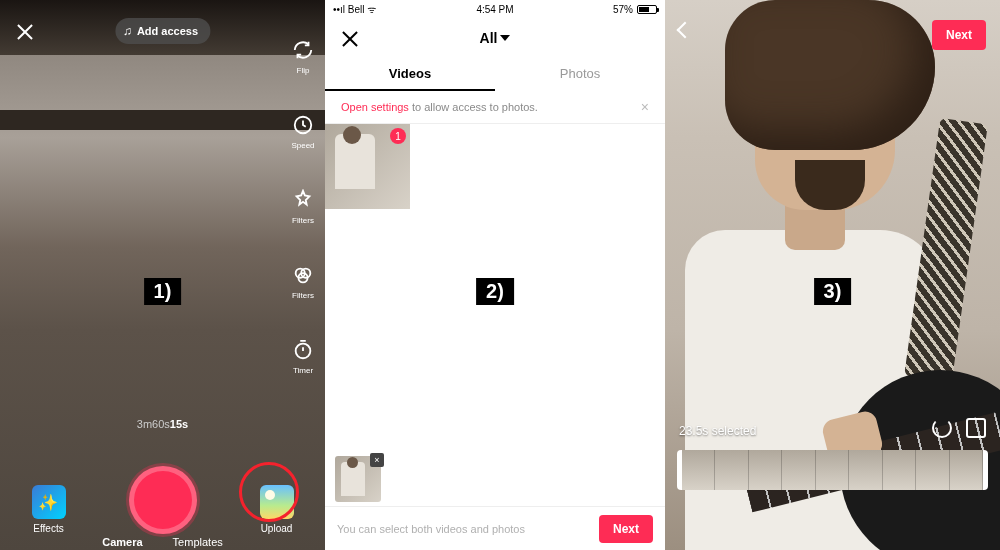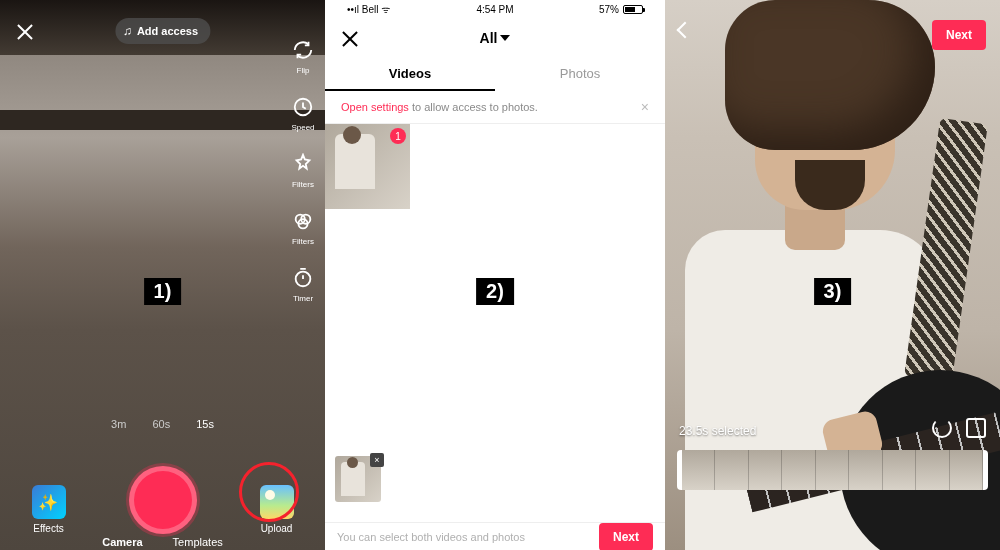--- a/index.html
+++ b/index.html
@@ -15,38 +15,38 @@
   .p3 { width: 335px; background: linear-gradient(180deg,#6a5c50 0%,#8c7d6e 30%,#a0948a 100%); }
 
   
   .p1 .close { position:absolute; top:20px; left:14px; color:#fff; }
   .close-x { width:22px; height:22px; display:block; }
   .close-x::before, .close-x::after { content:""; position:absolute; width:20px; height:2px; background:currentColor; top:50%; left:1px; }
   .close-x::before { transform: rotate(45deg); }
   .close-x::after { transform: rotate(-45deg); }
   .add-sound { position:absolute; top:18px; left:50%; transform:translateX(-50%); background:rgba(80,80,80,0.75); color:#fff; font-size:11px; font-weight:600; padding:6px 12px 6px 8px; border-radius:14px; display:flex; align-items:center; gap:5px; }
   .note { font-size:12px; }
-  .side-tools { position:absolute; right:8px; top:36px; display:flex; flex-direction:column; gap:18px; color:#fff; font-size:8px; text-align:center; }
+  .side-tools { position:absolute; right:8px; top:36px; display:flex; flex-direction:column; gap:36px; color:#fff; font-size:8px; text-align:center; }
   .tool { display:flex; flex-direction:column; align-items:center; gap:2px; }
   .tool .ic { width:28px; height:28px; border-radius:4px; display:flex; align-items:center; justify-content:center; }
-  .duration { position:absolute; bottom:120px; left:0; right:0; display:flex; justify-content:center; gap:26px; color:#ccc; font-size:11px; }
-  .duration .sel { color:#fff; font-weight:400; }
+  .duration { position:absolute; bottom:120px; left:0; right:0; display:flex; justify-content:center; color:#ccc; font-size:11px; }
+  .duration .sel { color:#fff; font-weight:700; }
   .bottom1 { position:absolute; bottom:16px; left:0; right:0; display:flex; justify-content:space-around; align-items:flex-end; color:#fff; font-size:10px; }
   .bottom1 .col { display:flex; flex-direction:column; align-items:center; gap:4px; }
   .effects-ic { width:34px; height:34px; border-radius:6px; background:linear-gradient(135deg,#3a7bd5,#00d2ff); display:flex; align-items:center; justify-content:center; font-size:16px; }
   .record { width:68px; height:68px; border-radius:50%; background:#fe2c55; border:5px solid rgba(255,255,255,0.25); box-shadow:0 0 0 3px rgba(255,45,85,0.3); }
   .upload-ic { width:34px; height:34px; border-radius:6px; background:linear-gradient(180deg,#69c0ff 0%,#b7eb8f 60%,#ffd666 100%); position:relative; }
   .upload-ic::after{content:"";position:absolute;left:5px;top:5px;width:10px;height:10px;border-radius:50%;background:#fffbe6;}
   .highlight-ring { position:absolute; width:60px; height:60px; border:3px solid #f5222d; border-radius:50%; right:26px; bottom:28px; pointer-events:none; }
   .modebar { position:absolute; bottom:2px; left:0; right:0; text-align:center; color:#fff; font-size:11px; display:flex; justify-content:center; gap:30px; }
   .modebar .sel{font-weight:700;}
   .step-label { position:absolute; left:50%; transform:translateX(-50%); background:#000; color:#fff; font-weight:700; font-size:20px; padding:2px 10px; }
 
   
-  .status { height:18px; display:flex; align-items:center; justify-content:space-between; font-size:10px; padding:0 22px; }
+  .status { height:18px; display:flex; align-items:center; justify-content:space-between; font-size:10px; padding:0 8px; }
   .status .mid{position:absolute; left:50%; transform:translateX(-50%);}
   .bat { display:flex; align-items:center; gap:4px; }
   .bat-ic { width:20px; height:9px; border:1px solid #000; border-radius:2px; position:relative; }
   .bat-ic::after{content:"";position:absolute;right:-3px;top:2px;width:2px;height:4px;background:#000;border-radius:0 1px 1px 0;}
   .bat-fill{position:absolute;left:1px;top:1px;bottom:1px;width:55%;background:#000;}
   .hdr2 { height:40px; position:relative; display:flex; align-items:center; justify-content:center; }
   .hdr2 .close2 { position:absolute; left:14px; color:#000; }
   .all-sel { font-weight:700; font-size:14px; display:flex; align-items:center; gap:3px; }
   .chev { width:0;height:0;border-left:5px solid transparent;border-right:5px solid transparent;border-top:6px solid #000; }
   .tabs2 { display:flex; }
@@ -59,21 +59,21 @@
   .grid { padding:0 0; }
   .thumb { width:85px; height:85px; background:linear-gradient(135deg,#b0a89c,#d8d2c8); position:relative; display:inline-block; }
   .thumb .person{position:absolute;left:10px;top:10px;width:40px;height:55px;background:#e8e3db;border-radius:6px 6px 0 0;}
   .thumb .head{position:absolute;left:18px;top:2px;width:18px;height:18px;border-radius:50%;background:#6b5848;}
   .thumb .badge{position:absolute;right:4px;top:4px;width:16px;height:16px;border-radius:50%;background:#fe2c55;color:#fff;font-size:10px;display:flex;align-items:center;justify-content:center;}
   .selection-bar{position:absolute;bottom:44px;left:0;right:0;height:54px;display:flex;align-items:center;padding:0 10px;gap:8px;}
   .sel-thumb{width:46px;height:46px;background:linear-gradient(135deg,#b0a89c,#d8d2c8);position:relative;border-radius:3px;}
   .sel-thumb .person{position:absolute;left:6px;top:6px;width:24px;height:34px;background:#e8e3db;border-radius:4px 4px 0 0;}
   .sel-thumb .head{position:absolute;left:12px;top:1px;width:11px;height:11px;border-radius:50%;background:#6b5848;}
   .sel-thumb .xx{position:absolute;right:-3px;top:-3px;width:14px;height:14px;border-radius:2px;background:#444;color:#fff;font-size:9px;display:flex;align-items:center;justify-content:center;}
-  .foot2{position:absolute;bottom:0;left:0;right:0;height:28px;display:flex;align-items:center;justify-content:space-between;padding:0 12px;border-top:1px solid #eee;}
+  .foot2{position:absolute;bottom:0;left:0;right:0;height:44px;display:flex;align-items:center;justify-content:space-between;padding:0 12px;border-top:1px solid #eee;}
   .foot2 .hint{color:#b0b0b0;font-size:11px;}
   .next-btn{background:#fe2c55;color:#fff;font-size:12px;font-weight:600;padding:7px 14px;border-radius:4px;}
 
   
   .p3 .photo { position:absolute; inset:0; background:linear-gradient(180deg,#d6cfc6 0%,#c9c0b5 25%,#beb4a8 60%,#9c8f80 100%); }
   .p3 .shirt{position:absolute;left:20px;right:60px;top:230px;bottom:0;background:#efece6;border-radius:40px 60px 0 0;}
   .p3 .neck{position:absolute;left:120px;top:180px;width:60px;height:70px;background:#c9a88a;border-radius:10px;}
   .p3 .head3{position:absolute;left:90px;top:40px;width:140px;height:170px;background:#d4b394;border-radius:60px 70px 60px 50px;}
   .p3 .hair{position:absolute;left:60px;top:0;width:210px;height:150px;background:#4a3626;border-radius:60px 80px 100px 60px;box-shadow:inset -20px -20px 40px #2e2016;}
   .p3 .beard{position:absolute;left:130px;top:160px;width:70px;height:50px;background:#3a2a1c;border-radius:0 0 30px 30px;}

